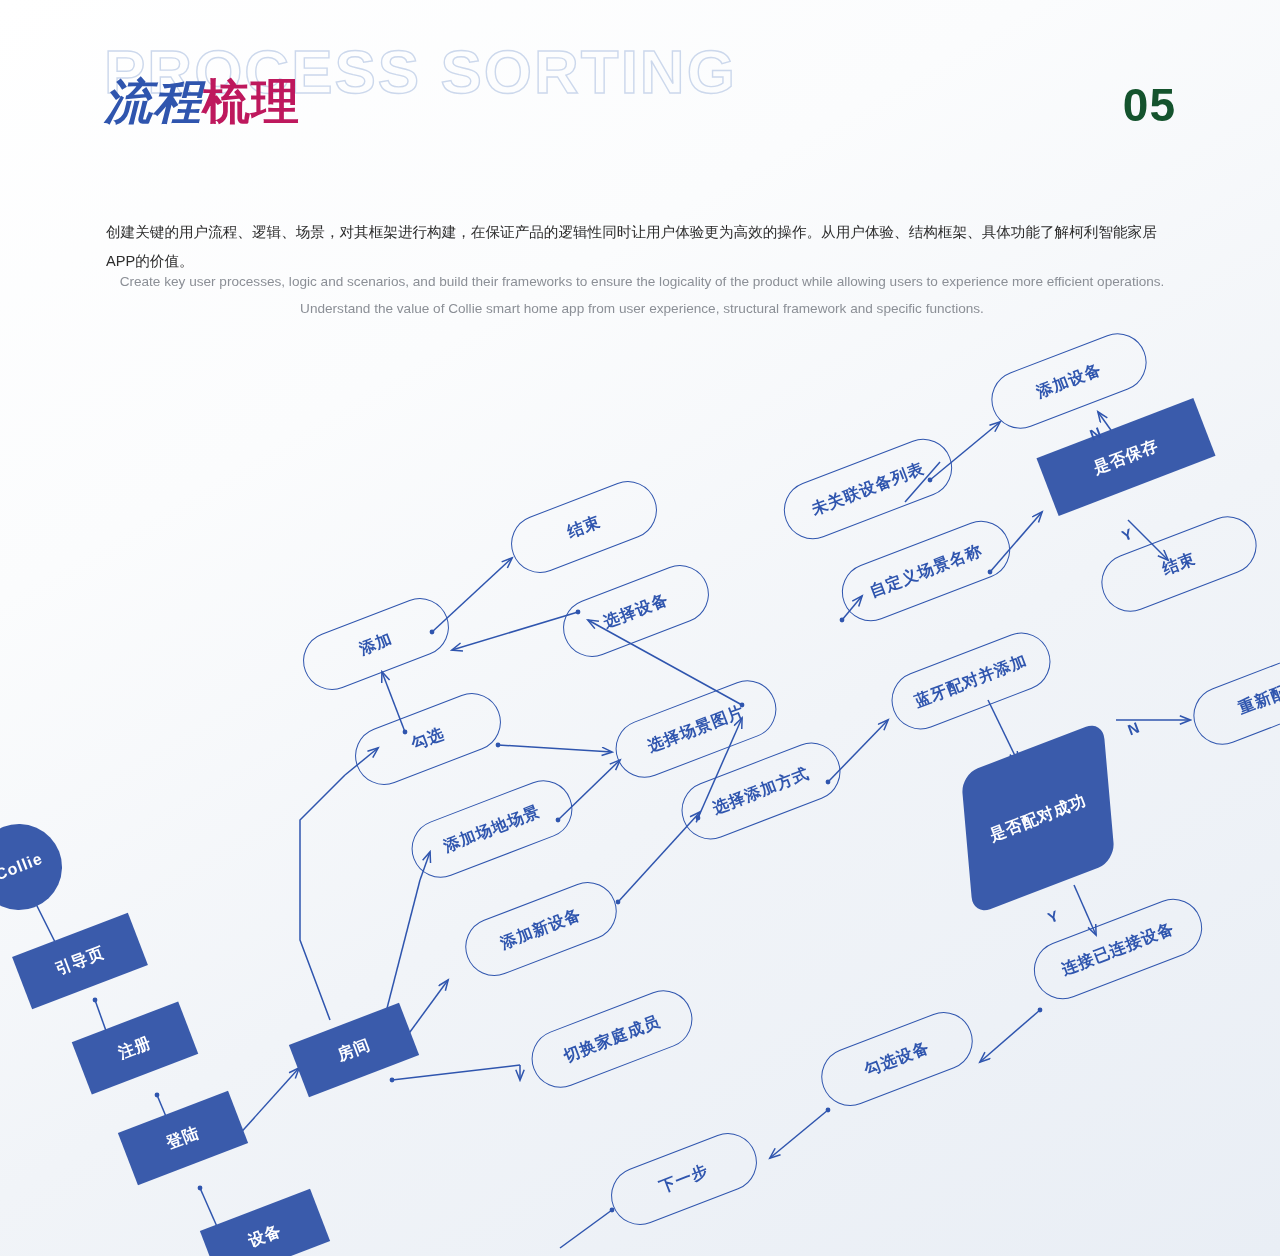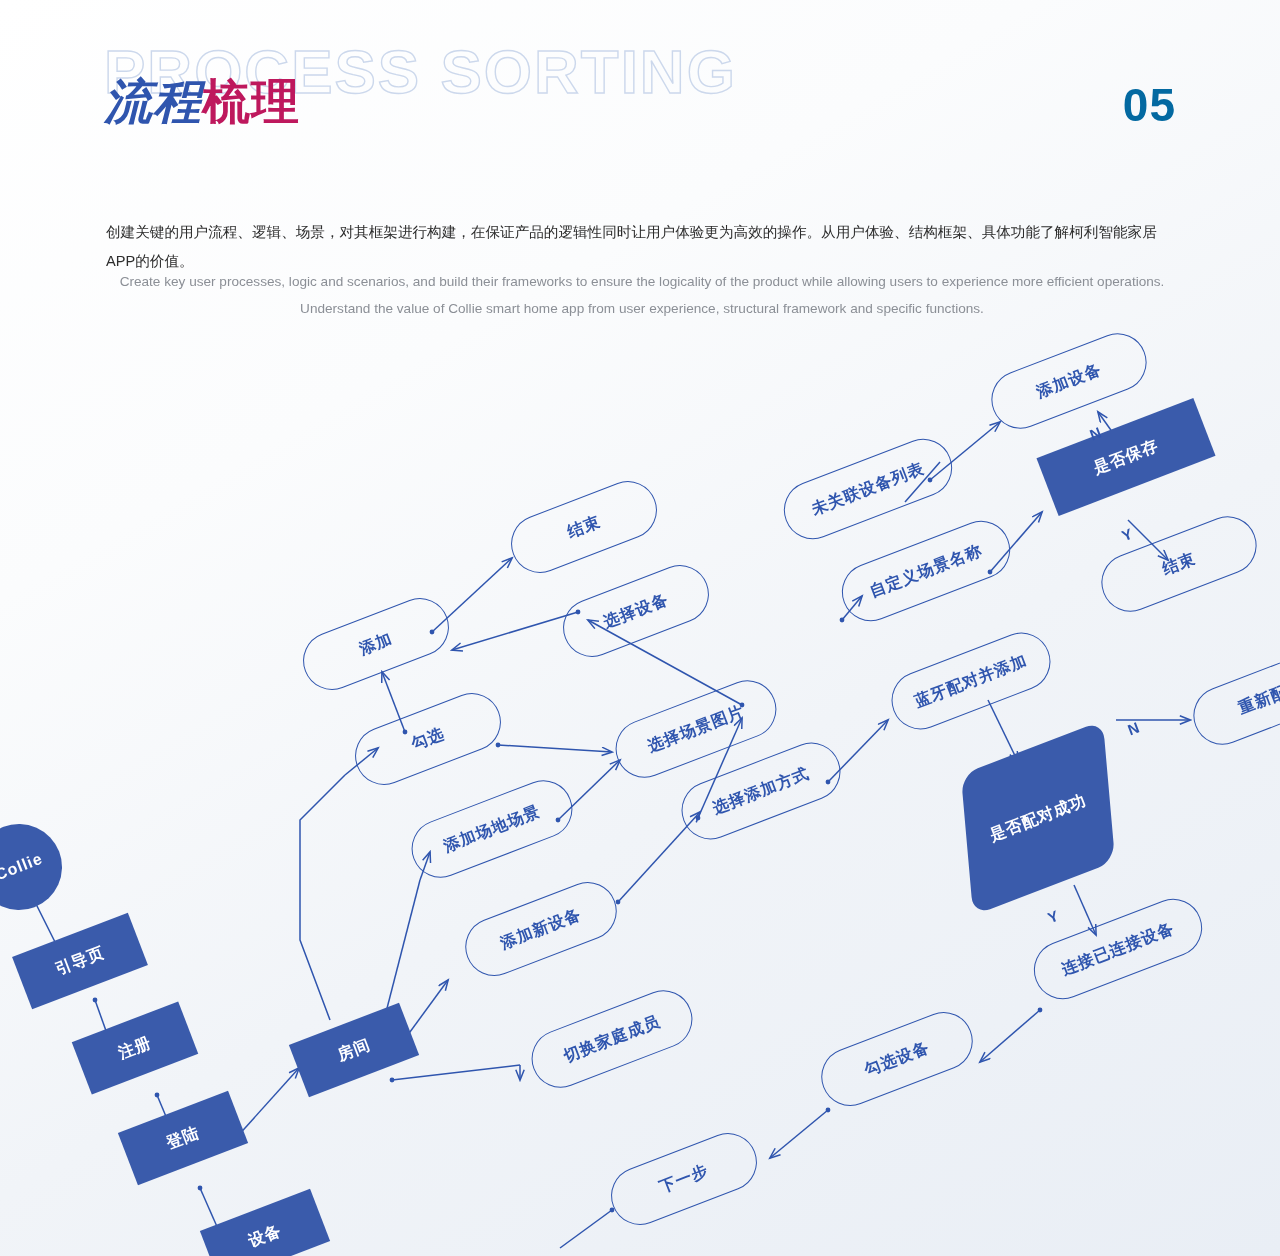--- a/index.html
+++ b/index.html
@@ -51,21 +51,21 @@
   }
   .cn-title .accent { color: #2f55ae; font-style: italic; }
   .cn-title .dark   { color: #be185d; font-family: Liberation Serif, serif; }
 
   .page-number {
     position: absolute;
     right: 104px;
     top: 78px;
     font-size: 46px;
     font-weight: bold;
-    color: #0369a1;
+    color: #14532d;
     letter-spacing: 1px;
     margin-left: 12px;
   }
 
   
   .intro-cn {
     position: absolute;
     left: 106px;
     top: 190px;
     width: 1072px;

